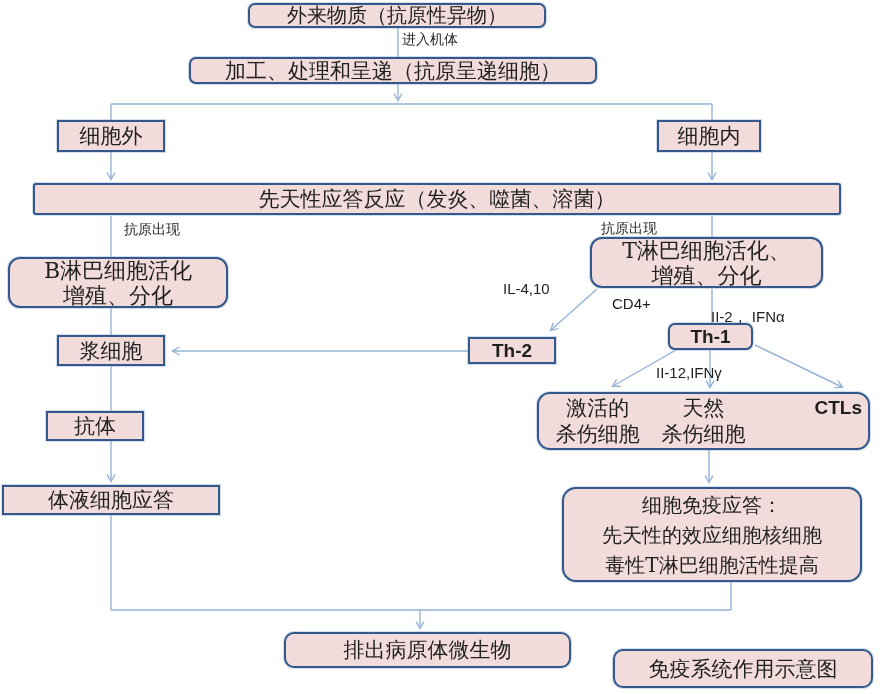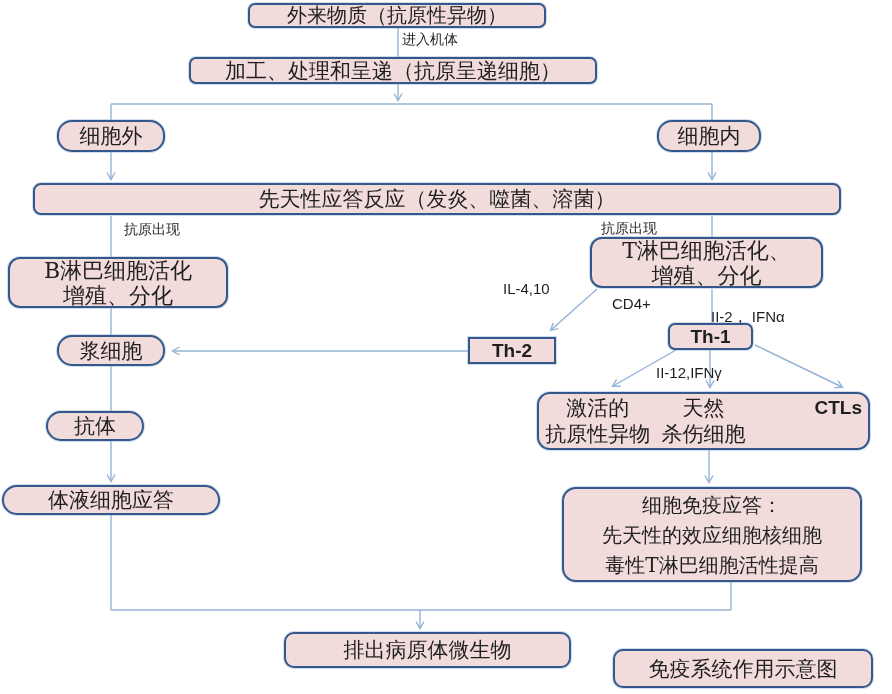--- a/index.html
+++ b/index.html
@@ -3,21 +3,21 @@
 <meta charset="utf-8">
 <style>
   html,body { margin:0; padding:0; background:#ffffff; }
   .canvas {
     position:relative; width:892px; height:694px; background:#ffffff;
     font-family:"DejaVu Serif","Liberation Serif",serif; overflow:hidden;
   }
   svg.wires { position:absolute; left:0; top:0; z-index:1; }
   .node {
     position:absolute; z-index:2; box-sizing:border-box;
-    background:#f2dcdb; border:2.5px solid #35588a; border-radius:15px;
+    background:#f2dcdb; border:2.5px solid #35588a; border-radius:0;
     display:flex; align-items:center; justify-content:center;
     color:#1f1f1f; text-align:center; white-space:pre-line;
     box-shadow:0 0 0 1px rgba(149,179,215,.45);
   }
   .latin { font-family:"Liberation Sans",sans-serif; font-weight:bold; }
   .lbl {
     position:absolute; z-index:3; color:#1f1f1f; white-space:pre;
   }
   .lbl-latin { font-family:"Liberation Sans",sans-serif; }
   .effector-cols { display:flex; width:100%; align-items:flex-start; padding:2px 6px; }
@@ -60,38 +60,38 @@
   </svg>
 
   <div class="node" style="left:248px; top:3px; width:298px; height:25px; font-size:20px; border-radius:7px;">外来物质（抗原性异物）</div>
 
   <div class="node" style="left:189px; top:57px; width:408px; height:27px; font-size:21px; border-radius:7px;">加工、处理和呈递（抗原呈递细胞）</div>
 
   <div class="node" style="left:57px; top:120px; width:108px; height:32px; font-size:21px;">细胞外</div>
 
   <div class="node" style="left:657px; top:120px; width:104px; height:32px; font-size:21px;">细胞内</div>
 
-  <div class="node" style="left:33px; top:183px; width:808px; height:32px; font-size:21px; border-radius:8px;">先天性应答反应（发炎、噬菌、溶菌）</div>
+  <div class="node" style="left:33px; top:183px; width:808px; height:32px; font-size:21px; border-radius:3px;">先天性应答反应（发炎、噬菌、溶菌）</div>
 
   <div class="node" style="left:8px; top:257px; width:220px; height:51px; font-size:22px; line-height:25px; border-radius:12px;">B淋巴细胞活化
 增殖、分化</div>
 
   <div class="node" style="left:590px; top:237px; width:233px; height:51px; font-size:22px; line-height:25px; border-radius:12px;">T淋巴细胞活化、
 增殖、分化</div>
 
   <div class="node latin" style="left:468px; top:337px; width:88px; height:27px; font-size:19px; border-radius:0;">Th-2</div>
 
   <div class="node latin" style="left:668px; top:323px; width:85px; height:27px; font-size:19px; border-radius:7px;">Th-1</div>
 
   <div class="node" style="left:57px; top:335px; width:108px; height:31px; font-size:21px;">浆细胞</div>
 
   <div class="node" style="left:537px; top:392px; width:333px; height:58px; font-size:21px; border-radius:13px;">
     <div class="effector-cols">
       <div>激活的
-抗原性异物</div>
+杀伤细胞</div>
       <div>天然
 杀伤细胞</div>
       <div class="latin" style="font-size:19px;text-align:right;">CTLs</div>
     </div>
   </div>
 
   <div class="node" style="left:46px; top:411px; width:98px; height:30px; font-size:21px;">抗体</div>
 
   <div class="node" style="left:2px; top:485px; width:218px; height:30px; font-size:21px;">体液细胞应答</div>
 

